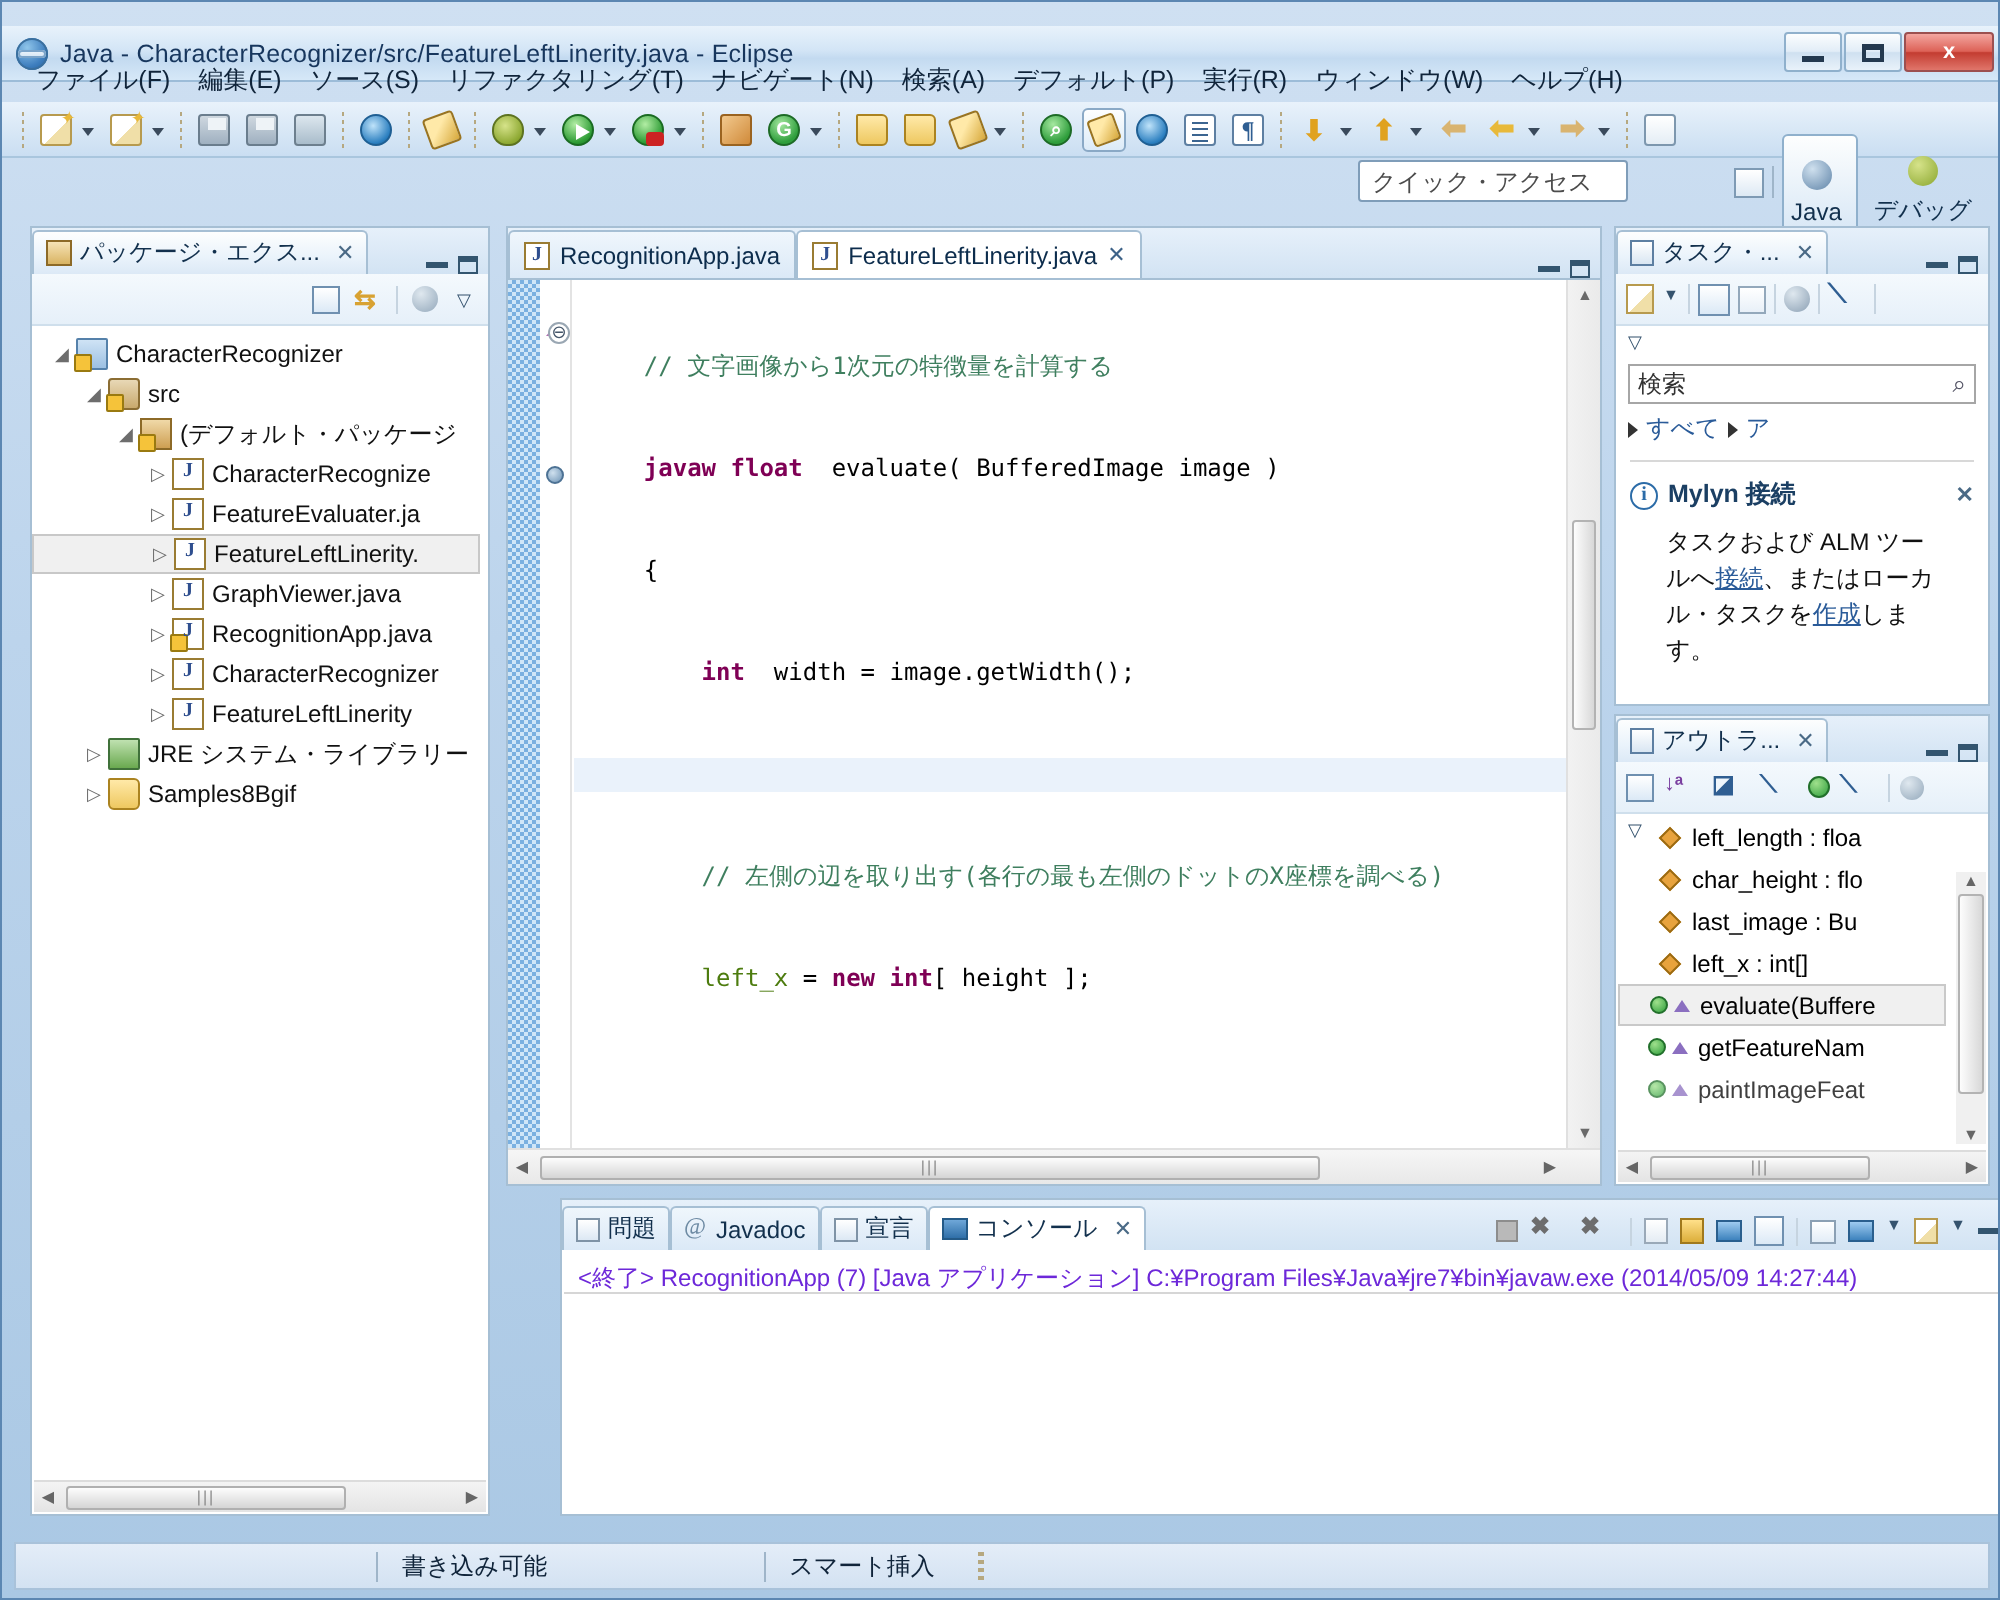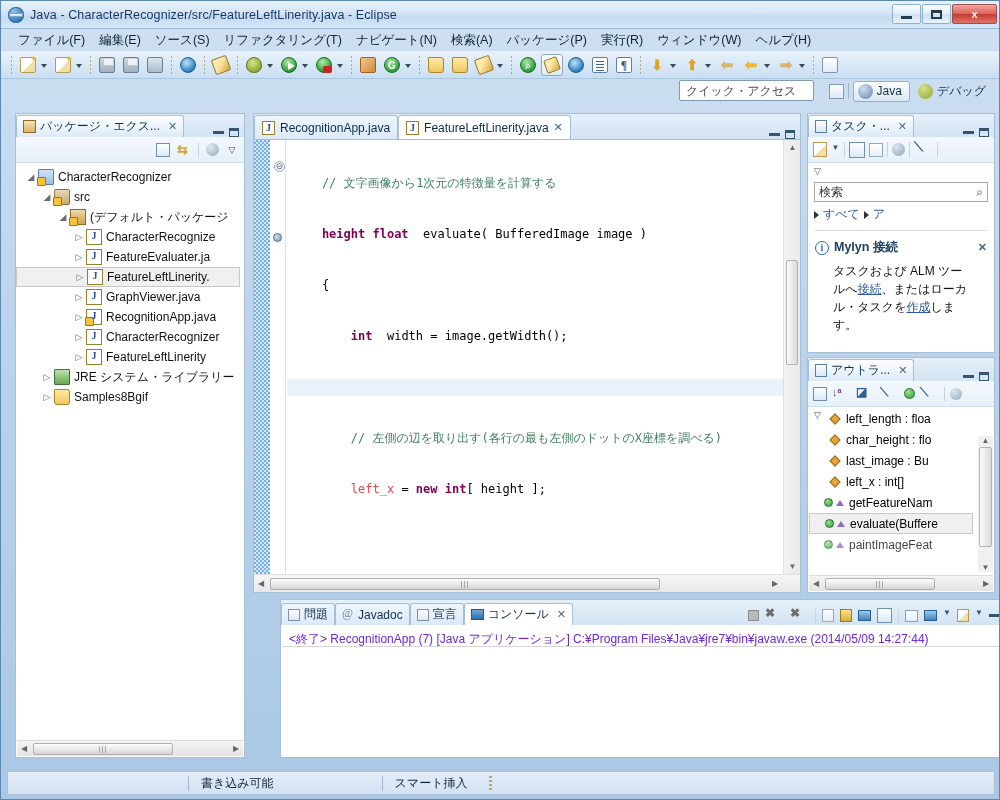--- a/index.html
+++ b/index.html
@@ -14,21 +14,21 @@
   #app {
     position: relative;
     width: 1000px; height: 800px;
     background: linear-gradient(180deg, #cfe0f2 0%, #bcd4ec 40%, #aac8e4 100%);
     border: 1px solid #5c87b2;
     overflow: hidden;
   }
 
   
   .titlebar {
-    position: absolute; left: 0; top: 0; width: 1000px; height: 28px;
+    position: absolute; left: 0; top: 12px; width: 1000px; height: 28px;
     background: linear-gradient(180deg,#e8f2fb 0%, #d3e5f6 45%, #c3daf0 60%, #d6e8f8 100%);
     border-bottom: 1px solid #9cbcd8;
     display: flex; align-items: center;
   }
   .title-icon {
     width: 16px; height: 16px; margin-left: 7px; margin-right: 6px;
     border-radius: 50%;
     background: radial-gradient(circle at 35% 30%, #8fc5ea 0%, #3f7fbf 60%, #1d5a99 100%);
     box-shadow: inset 0 0 0 1px #3a6f9e;
     position: relative;
@@ -107,21 +107,21 @@
   .i-plain { background:linear-gradient(180deg,#fff,#e4edf5); border:1px solid #7d97ae;}
 
   
   .quickaccess {
     position:absolute; right:185px; top:79px; width:135px; height:21px;
     background:#fff; border:1px solid #7f9db9; border-radius:2px;
     font-size:12px; color:#4c4c4c; padding:2px 6px; line-height:17px;
   }
   .perspbar { position:absolute; right:6px; top:78px; height:24px; display:flex; align-items:center; gap:4px;}
   .persp-btn {
-    display:flex; align-items:center; gap:4px; padding:2px 7px 2px 4px; font-size:12px; color:#12304d;
+    display:flex; align-items:center; gap:4px; padding:12px 7px 2px 4px; font-size:12px; color:#12304d;flex-direction:column;
   }
   .persp-btn.active {
     border:1px solid #8fb0cc; border-radius:3px;
     background:linear-gradient(180deg,#fdfefe,#d9e8f6);
   }
   .mini-ico { width:15px; height:15px; display:inline-block; position:relative; }
 
   
   .panel { position:absolute; background:#fff; border:1px solid #a6bfd4; }
   .panel-tabbar {
@@ -191,21 +191,21 @@
   .ruler-fold { position:absolute; left:16px; top:0; bottom:18px; width:16px; background:#fff; border-right:1px solid #e3e3e3;}
   .code {
     position:absolute; left:33px; right:17px; top:0; bottom:18px; overflow:hidden;
     font-family:"DejaVu Sans Mono", monospace; font-size:12px; line-height:17px;
     white-space:pre; color:#000; padding-top:1px;
   }
   .cl { height:17px; padding-left:6px;}
   .cl.hl { background:#eaf2fb; }
   .kw { color:#7f0055; font-weight:bold; }
   .cm { color:#3f7f5f; }
-  .vr { color:#ef4444; }
+  .vr { color:#4d7c0f; }
   .vscroll-e {
     position:absolute; right:0; top:0; bottom:18px; width:17px;
     background:linear-gradient(90deg,#f2f2f2,#eaeaea); border-left:1px solid #e0e0e0;
   }
   .vs-arrow { width:17px; height:15px; text-align:center; color:#6a6a6a; font-size:8px; line-height:15px;}
   .vs-thumb { position:absolute; right:2px; width:12px;
     background:linear-gradient(90deg,#fdfdfd,#d8d8d8); border:1px solid #b3b3b3; border-radius:2px;}
   .hscroll-e { position:absolute; left:0; right:0; bottom:0; height:18px;
     background:linear-gradient(180deg,#f6f6f6,#e8e8e8); border-top:1px solid #e0e0e0; display:flex; align-items:center;}
   .fold-minus { position:absolute; left:3px; width:11px; height:11px; border:1px solid #9aa7b3;
@@ -274,21 +274,21 @@
     </div>
   </div>
 
   <div class="menubar">
     <div class="menuitem">ファイル(F)</div>
     <div class="menuitem">編集(E)</div>
     <div class="menuitem">ソース(S)</div>
     <div class="menuitem">リファクタリング(T)</div>
     <div class="menuitem">ナビゲート(N)</div>
     <div class="menuitem">検索(A)</div>
-    <div class="menuitem">パッケージ(P)</div>
+    <div class="menuitem">デフォルト(P)</div>
     <div class="menuitem">実行(R)</div>
     <div class="menuitem">ウィンドウ(W)</div>
     <div class="menuitem">ヘルプ(H)</div>
   </div>
 
   <div class="toolbar">
     <div class="tbsep"></div>
     <div class="tb">
         <i class="ico i-doc i-docstar"></i>
       </div>
@@ -519,21 +519,21 @@
     </div>
     <div class="editor-body">
       <div class="ruler-left"></div>
       <div class="ruler-fold">
         <span class="mark-tri" style="top:22px;"></span>
         <span class="fold-minus" style="top:21px;left:4px;">⊖</span>
         <span class="mark-dot" style="top:93px;"></span>
       </div>
       <div class="code">
         <div class="cl"><span class="cm">    // 文字画像から1次元の特徴量を計算する</span></div>
-        <div class="cl"><span class="kw">    height float</span>  evaluate( BufferedImage image )</div>
+        <div class="cl"><span class="kw">    javaw float</span>  evaluate( BufferedImage image )</div>
         <div class="cl">    {</div>
         <div class="cl">        <span class="kw">int</span>  width = image.getWidth();</div>
         <div class="cl hl"> </div>
         <div class="cl"><span class="cm">        // 左側の辺を取り出す(各行の最も左側のドットのX座標を調べる)</span></div>
         <div class="cl">        <span class="vr">left_x</span> = <span class="kw">new int</span>[ height ];</div>
         
         
         
         
         
@@ -643,29 +643,29 @@
         <span>char_height : flo</span>
       </div>
       <div class="orow">
         <span class="dia"></span>
         <span>last_image : Bu</span>
       </div>
       <div class="orow">
         <span class="dia"></span>
         <span>left_x : int[]</span>
       </div>
+      <div class="orow sel" style="padding-left:15px;">
+        <span class="circ"></span>
+        <span class="tri-small"></span>
+        <span>evaluate(Buffere</span>
+      </div>
       <div class="orow" style="padding-left:15px;">
         <span class="circ"></span>
         <span class="tri-small"></span>
         <span>getFeatureNam</span>
-      </div>
-      <div class="orow sel" style="padding-left:15px;">
-        <span class="circ"></span>
-        <span class="tri-small"></span>
-        <span>evaluate(Buffere</span>
       </div>
       <div class="orow" style="padding-left:15px;opacity:.75;">
         <span class="circ"></span>
         <span class="tri-small"></span>
         <span>paintImageFeat</span>
       </div>
     </div>
     <div class="ovscroll">
       <div style="text-align:center;font-size:8px;color:#666;">▲</div>
       <div style="margin:2px 1px;height:100px;background:linear-gradient(90deg,#fdfdfd,#d8d8d8);border:1px solid #b3b3b3;border-radius:2px;"></div>

